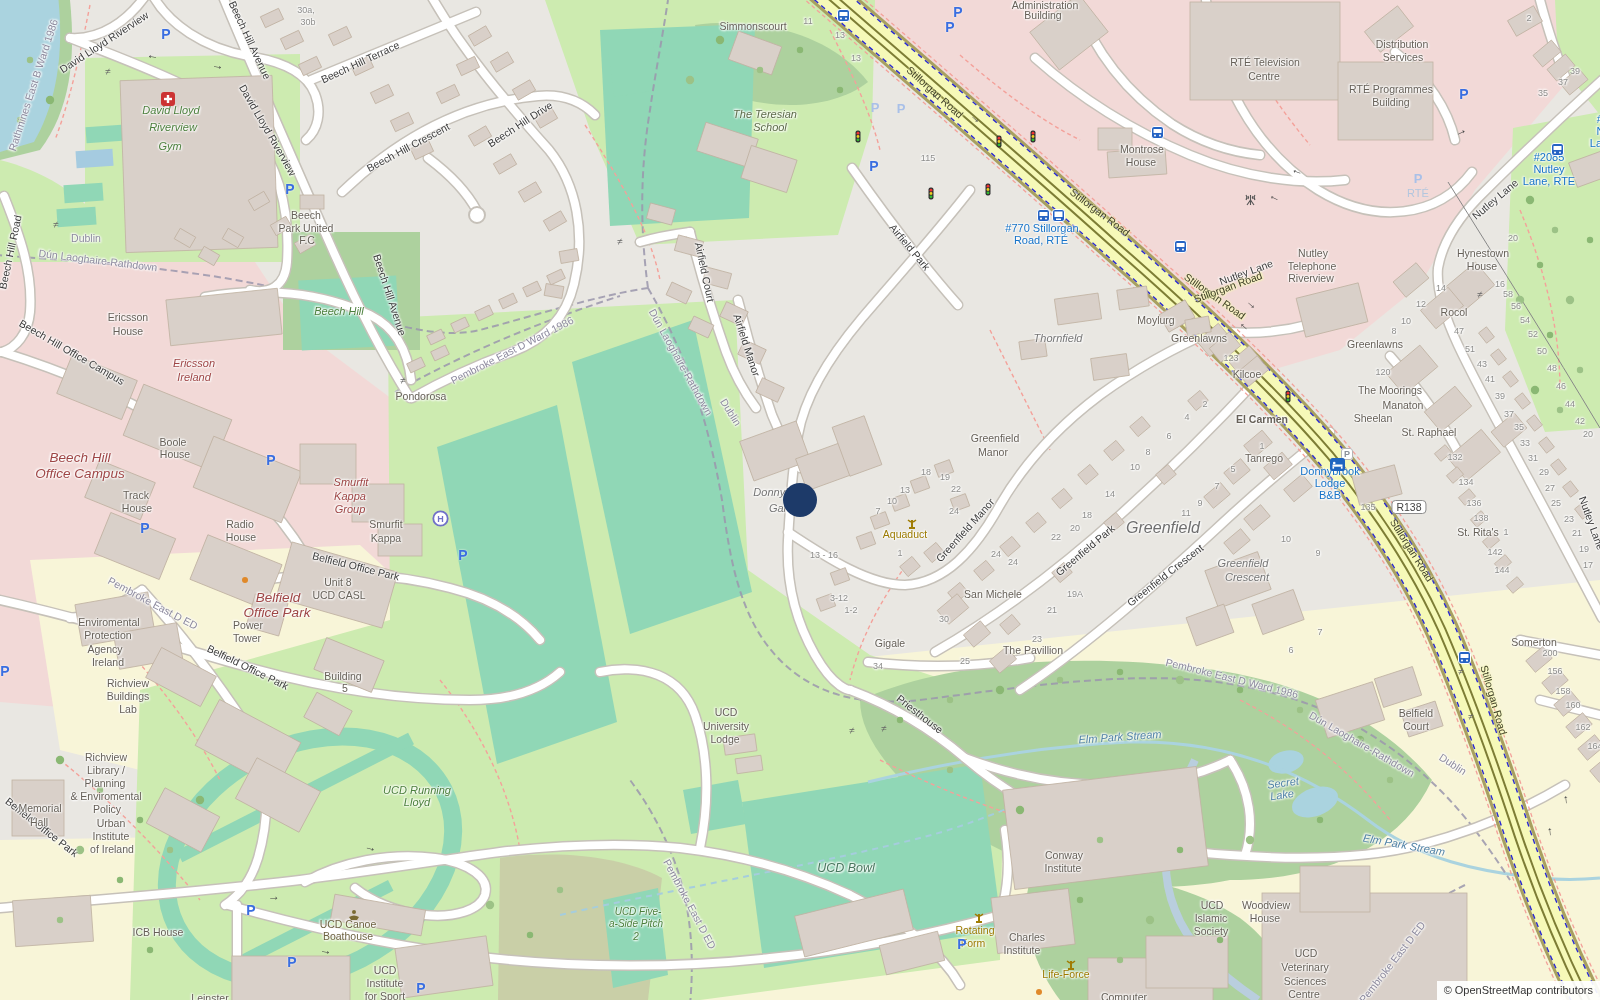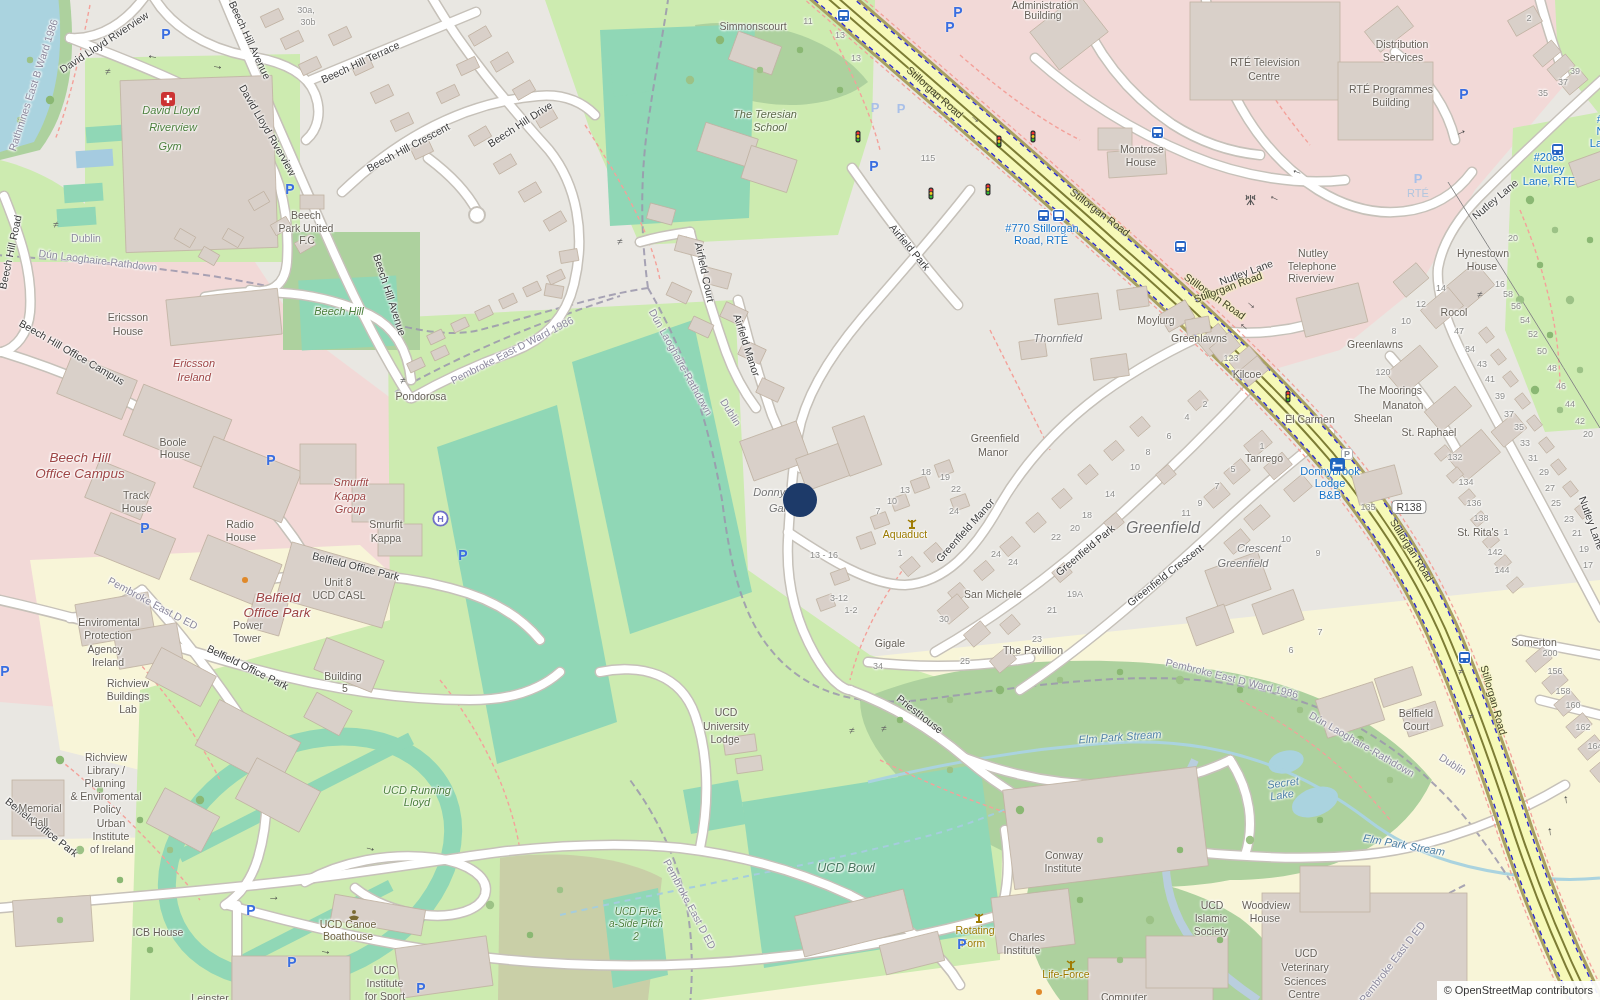--- a/index.html
+++ b/index.html
@@ -530,40 +530,40 @@
       <div class="lbl hnum" style="left: 1580px; top: 421px;">42</div>
       <div class="lbl hnum" style="left: 1588px; top: 434px;">20</div>
       <div class="lbl hnum" style="left: 1441px; top: 288px;">14</div>
       <div class="lbl hnum" style="left: 1421px; top: 304px;">12</div>
       <div class="lbl hnum" style="left: 1406px; top: 321px;">10</div>
       <div class="lbl hnum" style="left: 1394px; top: 331px;">8</div>
       <div class="lbl bname" style="left: 1454px; top: 312px;">Rocol</div>
       <div class="lbl bname" style="left: 1375px; top: 344px;">Greenlawns</div>
       <div class="lbl hnum" style="left: 1383px; top: 372px;">120</div>
       <div class="lbl hnum" style="left: 1459px; top: 331px;">47</div>
-      <div class="lbl hnum" style="left: 1470px; top: 349px;">84</div>
+      <div class="lbl hnum" style="left: 1470px; top: 349px;">51</div>
       <div class="lbl hnum" style="left: 1482px; top: 364px;">43</div>
       <div class="lbl hnum" style="left: 1490px; top: 379px;">41</div>
       <div class="lbl hnum" style="left: 1500px; top: 396px;">39</div>
       <div class="lbl hnum" style="left: 1509px; top: 414px;">37</div>
       <div class="lbl hnum" style="left: 1519px; top: 427px;">35</div>
       <div class="lbl hnum" style="left: 1525px; top: 443px;">33</div>
       <div class="lbl hnum" style="left: 1533px; top: 458px;">31</div>
       <div class="lbl hnum" style="left: 1544px; top: 472px;">29</div>
       <div class="lbl hnum" style="left: 1550px; top: 488px;">27</div>
       <div class="lbl hnum" style="left: 1556px; top: 503px;">25</div>
       <div class="lbl hnum" style="left: 1569px; top: 519px;">23</div>
       <div class="lbl hnum" style="left: 1577px; top: 533px;">21</div>
       <div class="lbl hnum" style="left: 1584px; top: 549px;">19</div>
       <div class="lbl hnum" style="left: 1588px; top: 565px;">17</div>
       <div class="lbl bname" style="left: 1390px; top: 390px;">The Moorings</div>
       <div class="lbl bname" style="left: 1403px; top: 405px;">Manaton</div>
       <div class="lbl bname" style="left: 1373px; top: 418px;">Sheelan</div>
       <div class="lbl bname" style="left: 1429px; top: 432px;">St. Raphael</div>
-      <div class="lbl bname" style="left: 1310px; top: 419px;">El Carmen</div>
+      <div class="lbl bname" style="left: 1262px; top: 419px; font-weight: bold;">El Carmen</div>
       <div class="lbl road" style="left: 1592px; top: 523px; transform: translate(-50%, -50%) rotate(70deg);">Nutley Lane</div>
       <div class="lbl hnum" style="left: 1455px; top: 457px;">132</div>
       <div class="lbl hnum" style="left: 1466px; top: 482px;">134</div>
       <div class="lbl hnum" style="left: 1474px; top: 503px;">136</div>
       <div class="lbl hnum" style="left: 1481px; top: 518px;">138</div>
       <div class="lbl bname" style="left: 1478px; top: 532px;">St. Rita's</div>
       <div class="lbl hnum" style="left: 1506px; top: 532px;">1</div>
       <div class="lbl hnum" style="left: 1495px; top: 552px;">142</div>
       <div class="lbl hnum" style="left: 1502px; top: 570px;">144</div>
       <div class="lbl hnum" style="left: 1368px; top: 507px;">135</div>
@@ -583,21 +583,21 @@
       <div class="lbl hnum" style="left: 1231px; top: 358px;">123</div>
       <div class="lbl bname" style="left: 1247px; top: 374px;">Kilcoe</div>
       <div class="lbl ital" style="left: 1058px; top: 338px;">Thornfield</div>
       <div class="lbl bname" style="left: 995px; top: 438px;">Greenfield</div>
       <div class="lbl bname" style="left: 993px; top: 452px;">Manor</div>
       <div class="lbl road" style="left: 965px; top: 530px; transform: translate(-50%, -50%) rotate(-48deg);">Greenfield Manor</div>
       <div class="lbl road" style="left: 1085px; top: 550px; transform: translate(-50%, -50%) rotate(-40deg);">Greenfield Park</div>
       <div class="lbl road" style="left: 1165px; top: 575px; transform: translate(-50%, -50%) rotate(-38deg);">Greenfield Crescent</div>
       <div class="lbl big" style="left: 1163px; top: 528px;">Greenfield</div>
       <div class="lbl ital" style="left: 1243px; top: 563px;">Greenfield</div>
-      <div class="lbl ital" style="left: 1247px; top: 548px; margin-left: 12px;">Crescent</div>
+      <div class="lbl ital" style="left: 1247px; top: 577px;">Crescent</div>
       <div class="lbl hnum" style="left: 926px; top: 472px;">18</div>
       <div class="lbl hnum" style="left: 945px; top: 477px;">19</div>
       <div class="lbl hnum" style="left: 905px; top: 490px;">13</div>
       <div class="lbl hnum" style="left: 956px; top: 489px;">22</div>
       <div class="lbl hnum" style="left: 892px; top: 501px;">10</div>
       <div class="lbl hnum" style="left: 878px; top: 511px;">7</div>
       <div class="lbl hnum" style="left: 954px; top: 511px;">24</div>
       <div class="lbl hnum" style="left: 900px; top: 553px;">1</div>
       <div class="lbl hnum" style="left: 824px; top: 555px;">13 - 16</div>
       <div class="lbl hnum" style="left: 839px; top: 598px;">3-12</div>

